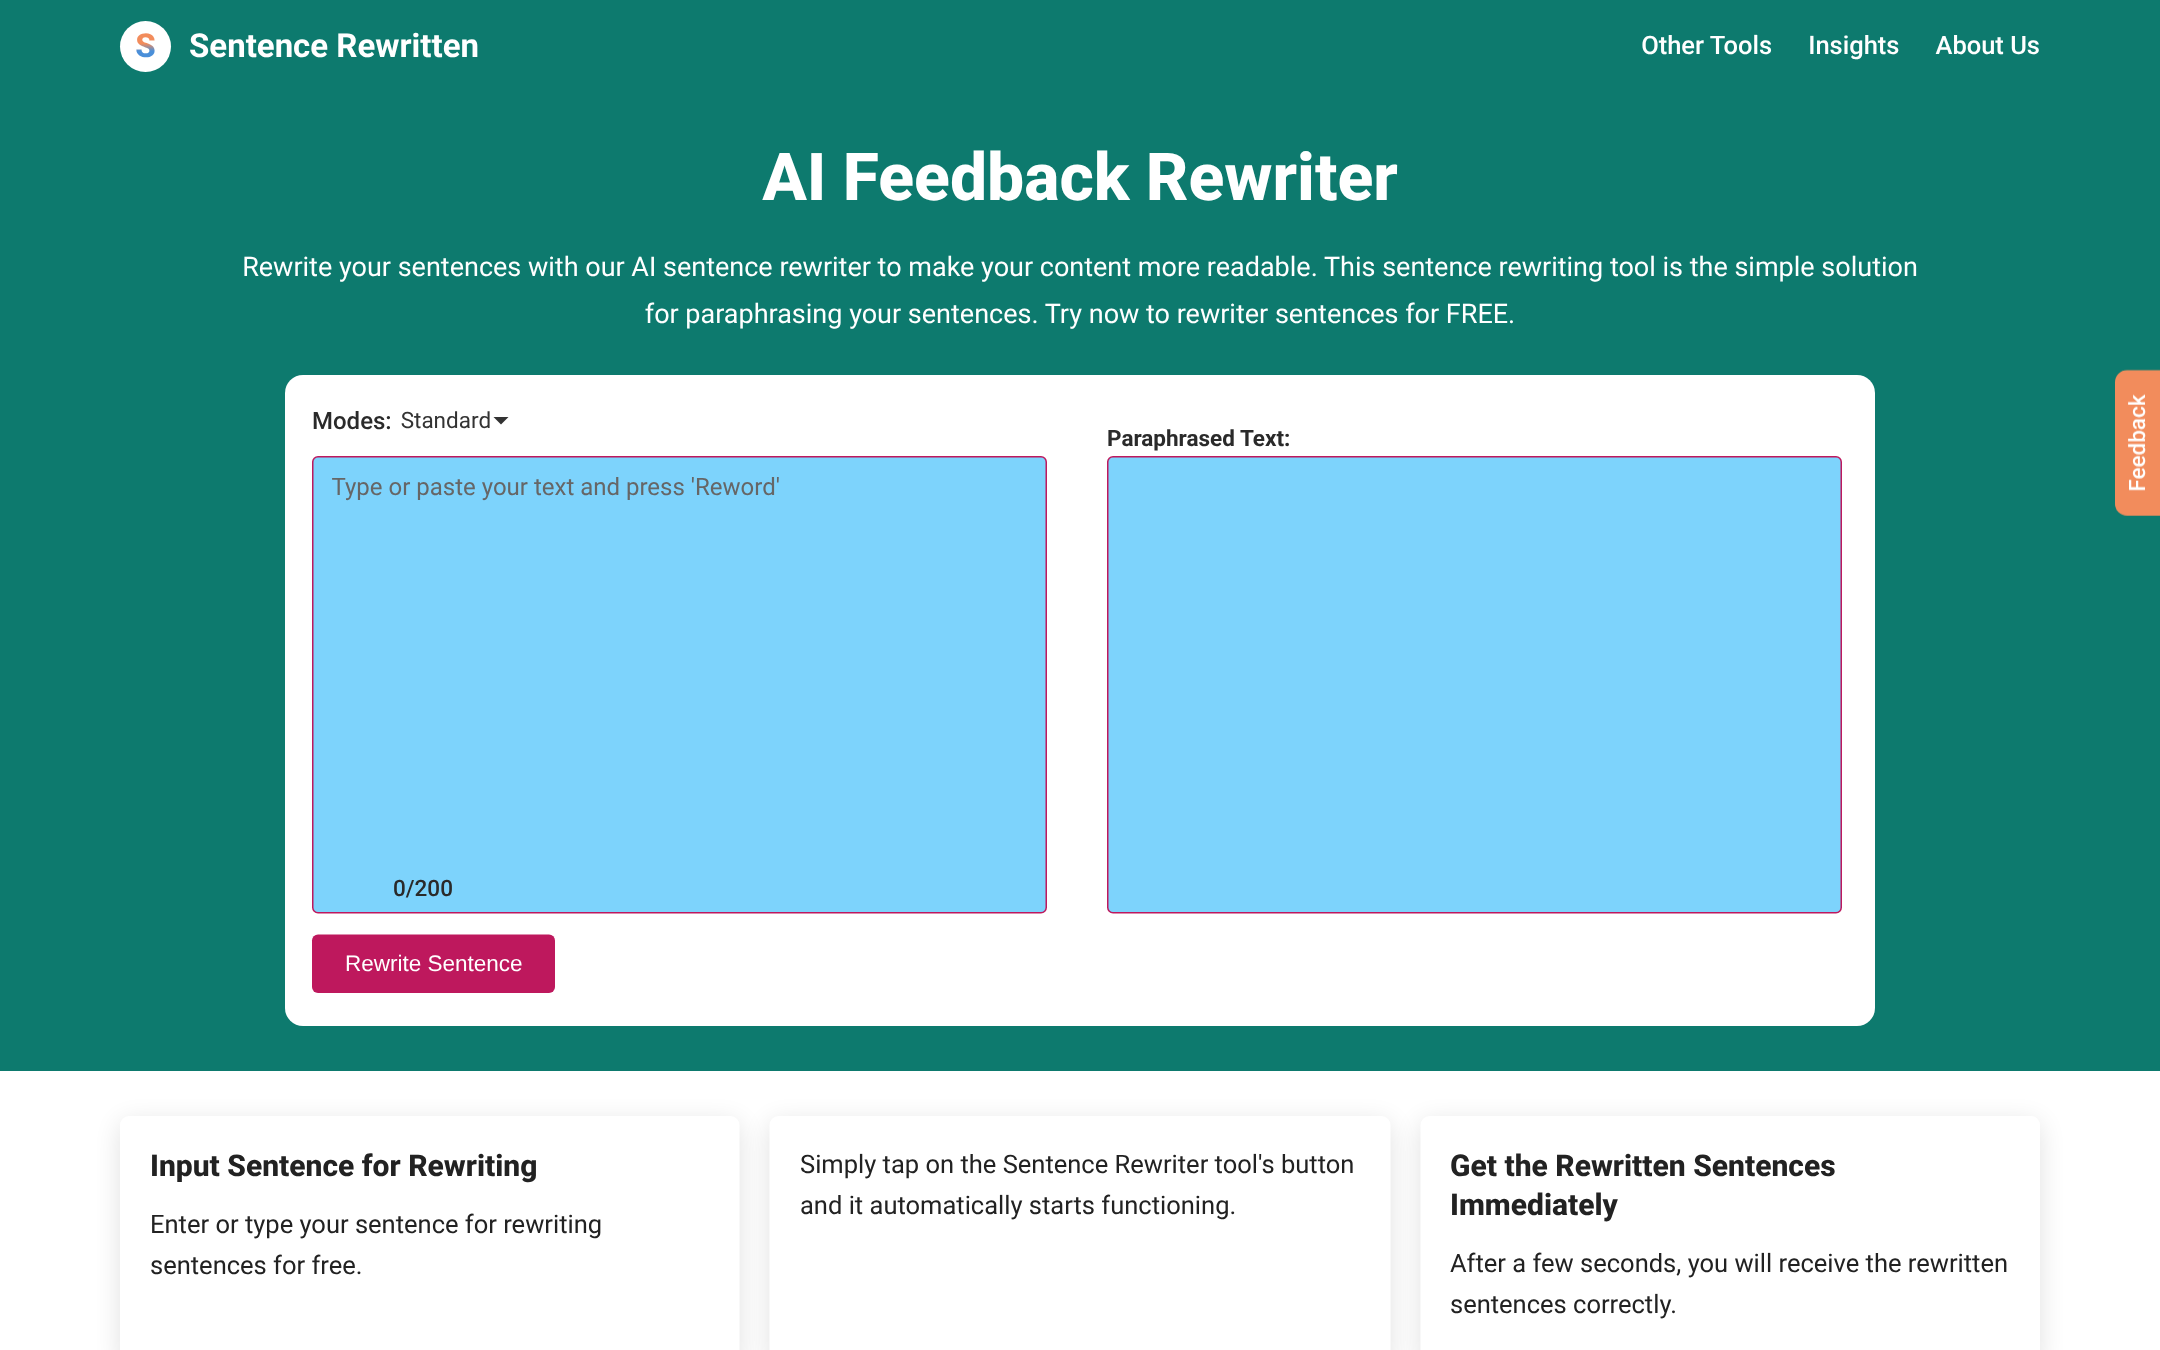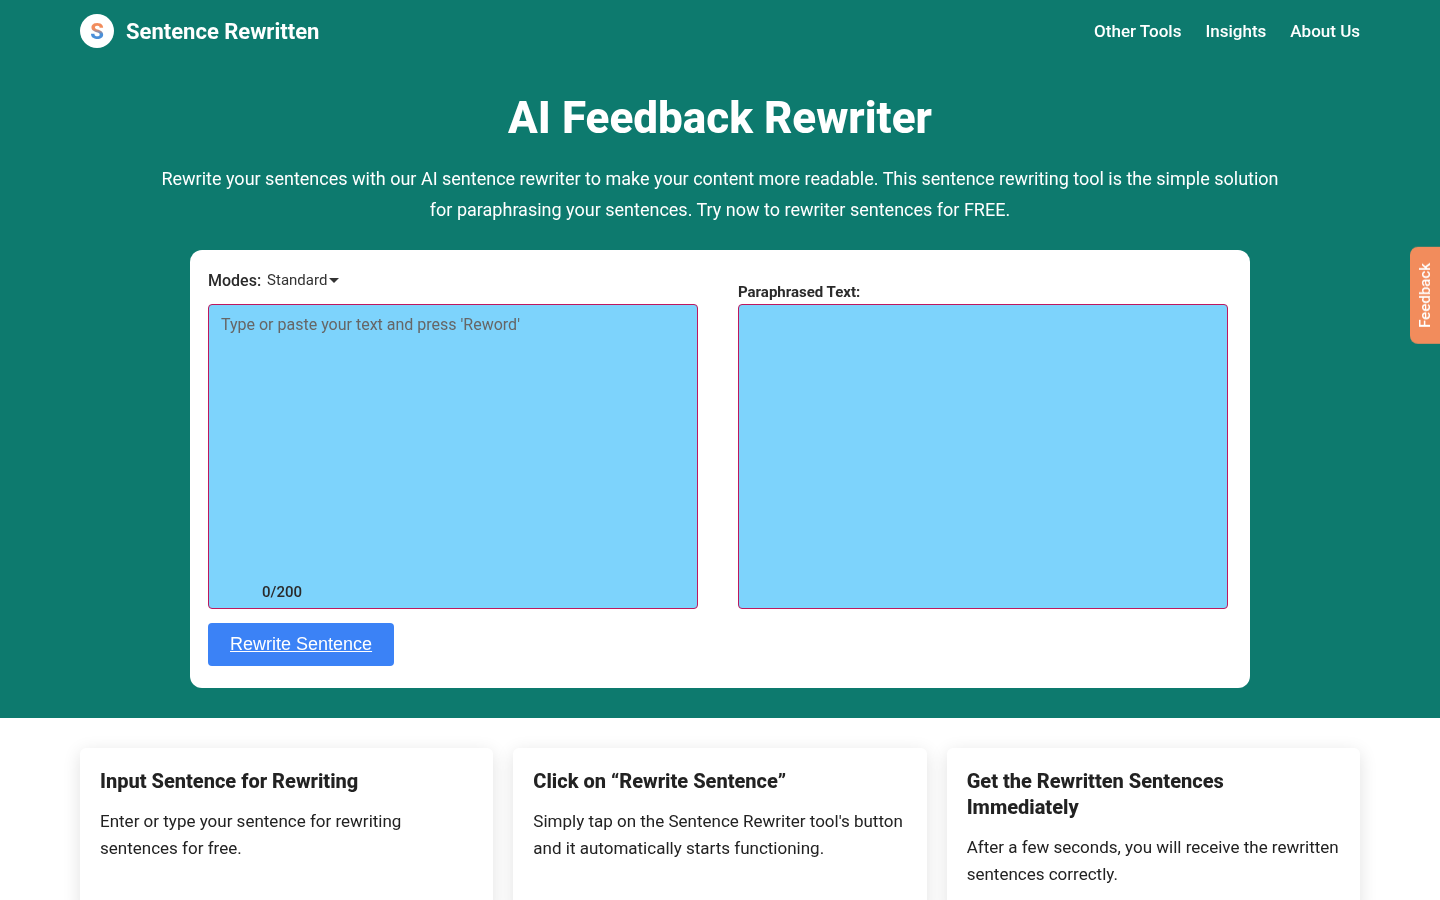--- a/index.html
+++ b/index.html
@@ -149,29 +149,28 @@
       position: absolute;
       bottom: 12px;
       left: 18px;
       font-size: 15px;
       color: #2a2a2a;
       font-weight: 500;
       margin-left: 36px;
     }
     .rewrite-btn {
       margin-top: 10px;
-      background-color: #3b82f6;
+      background-color: #be185d;
       color: #ffffff;
       border: none;
       border-radius: 4px;
       padding: 11px 22px;
-      font-size: 18px;
-      font-weight: 500;
-      cursor: pointer;
-      text-decoration: underline;
+      font-size: 15px;
+      font-weight: 500;
+      cursor: pointer;
     }
     .howto-section {
       padding: 30px 80px;
     }
     .howto-title {
       font-size: 30px;
       font-weight: 800;
       color: #222;
       text-align: center;
       margin-bottom: 28px;
@@ -259,21 +258,20 @@
   </div>
 </div>
 
 <section class="howto-section">
   <div class="cards-row">
     <div class="info-card">
       <h3 class="card-title">Input Sentence for Rewriting</h3>
       <p class="card-body">Enter or type your sentence for rewriting sentences for free.</p>
     </div>
     <div class="info-card">
-      <h3 class="card-title">Click on “Rewrite Sentence”</h3>
       <p class="card-body">Simply tap on the Sentence Rewriter tool's button and it automatically starts functioning.</p>
     </div>
     <div class="info-card">
       <h3 class="card-title">Get the Rewritten Sentences Immediately</h3>
       <p class="card-body">After a few seconds, you will receive the rewritten sentences correctly.</p>
     </div>
   </div>
 </section>
 
 <div class="feedback-tab">Feedback</div>

